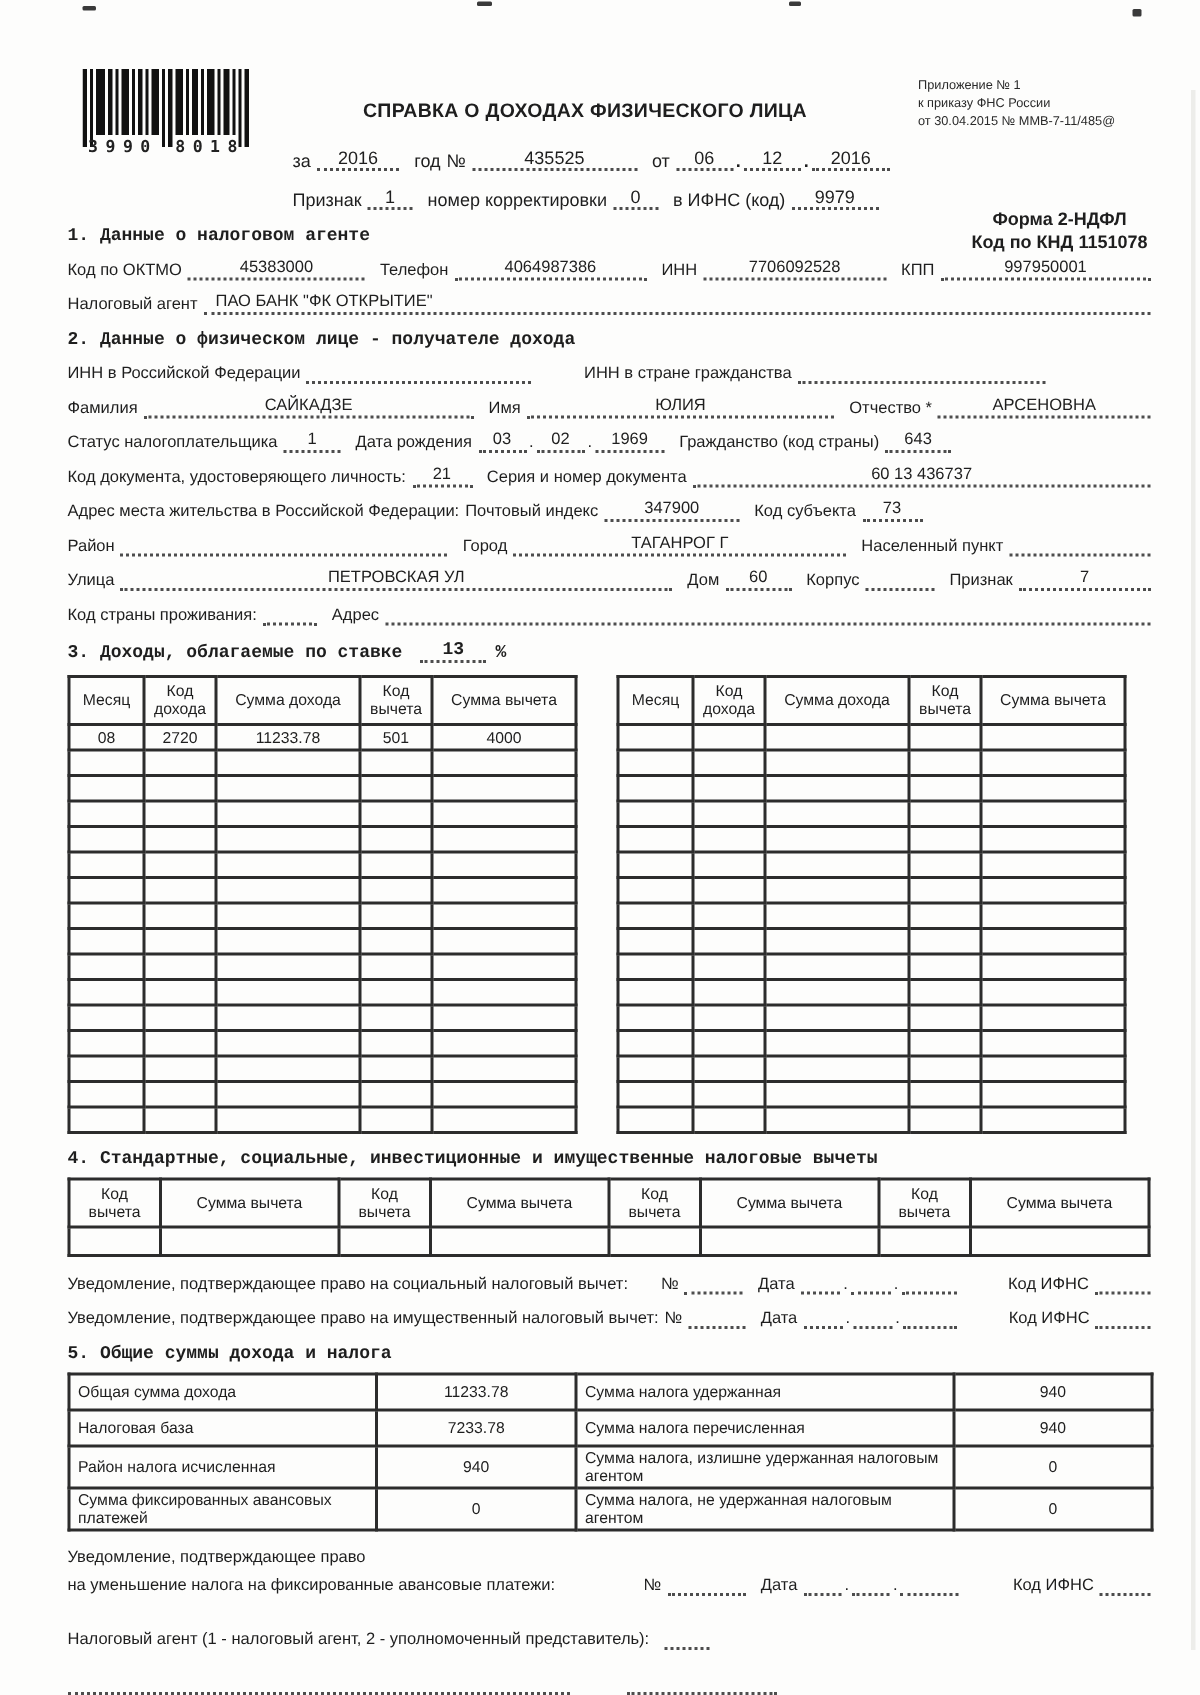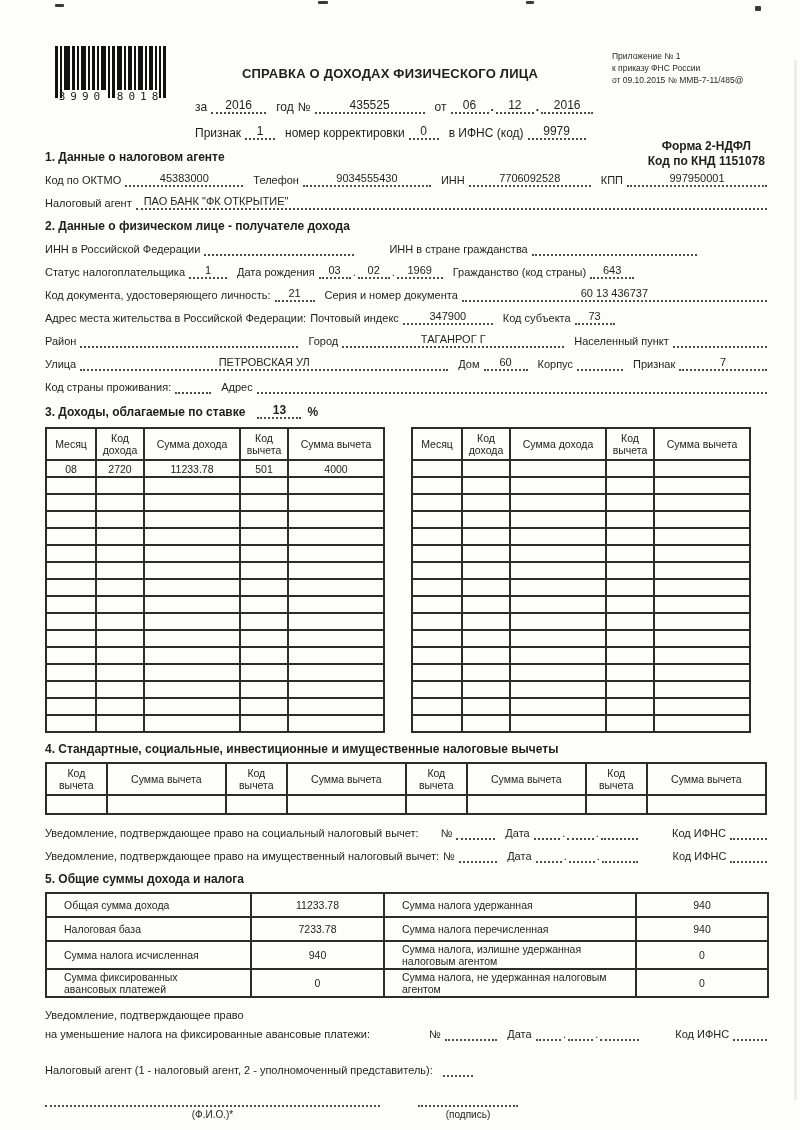--- a/index.html
+++ b/index.html
@@ -7,34 +7,34 @@
         font-family:"Liberation Sans",sans-serif;color:#1e1e1e;overflow:hidden;}
   .artifact{position:absolute;background:#3a3a3a;border-radius:1px;}
   .a1{left:55px;top:4px;width:9px;height:3px;}
   .a2{left:318px;top:1px;width:10px;height:3px;}
   .a3{left:526px;top:1px;width:8px;height:3px;}
   .a4{left:755px;top:6px;width:6px;height:5px;}
   .scan-edge{position:absolute;right:3px;top:60px;bottom:30px;width:3px;background:#ededea;}
 
   
   .header{position:absolute;left:0;top:0;width:800px;height:170px;}
-  .barcode{position:absolute;left:55px;top:46px;width:112px;text-align:center;}
+  .barcode{position:absolute;left:55px;top:46px;width:112px;text-align:center;font-weight:bold;}
   .bc-digits{font-size:11px;letter-spacing:5px;color:#222;margin-top:-12px;background:transparent;
              font-family:"DejaVu Sans Mono","Liberation Mono",monospace;}
   .doc-title{position:absolute;left:175px;top:66px;width:430px;text-align:center;
              font-weight:bold;font-size:13px;letter-spacing:.2px;}
   .appendix{position:absolute;left:612px;top:50px;font-size:8.5px;line-height:12px;color:#2a2a2a;}
   .hline{position:absolute;left:195px;font-weight:bold;font-size:12px;display:flex;align-items:flex-end;}
   .hline2{top:98px;}
   .hline3{top:124px;}
   .form-stack{position:absolute;right:35px;top:139px;text-align:center;font-weight:bold;font-size:12px;line-height:15px;}
 
   
   .content{position:absolute;left:45px;top:150px;width:722px;}
-  .sec-title{font-weight:bold;font-size:12px;margin-top:9px;}
+  .sec-title{font-weight:bold;font-size:12px;margin-top:9px;font-family:Liberation Mono, monospace;}
   .row{display:flex;align-items:flex-end;margin-top:7px;font-size:11px;line-height:13px;}
   .lbl{white-space:nowrap;padding:0 4px 0 0;}
   .lbl.g{padding-left:10px;}
   .fill{border-bottom:2px dotted #4d4d4d;text-align:center;height:14px;line-height:14px;
         white-space:nowrap;overflow:visible;}
   .grow{flex:1;}
   .dotsep{padding:0 2px;font-weight:inherit;}
   .bold .fill,.bold .lbl{font-weight:normal;}
 
   
@@ -42,21 +42,21 @@
   td,th{border:2px solid #2c2c2c;font-size:10.5px;font-weight:normal;padding:0 2px;
         text-align:center;overflow:hidden;}
   .s3-wrap{display:flex;gap:26px;margin-top:8px;}
   .s3 th{height:30px;line-height:12px;}
   .s3 td{height:15px;}
   .s4{width:722px;margin-top:6px;}
   .s4 th{height:30px;line-height:12px;}
   .s4 td{height:17px;}
   .s5{width:722px;margin-top:6px;}
   .s5 td{height:20px;}
-  .s5 td.lab{text-align:left;padding:1px 17px;}
+  .s5 td.lab{text-align:left;padding:1px 5px;}
   .s5 td.val{text-align:center;}
 
   
   .sigline{display:flex;align-items:flex-start;margin-top:16px;font-size:11px;}
   .sigblock{display:flex;flex-direction:column;}
   .sigdots{border-bottom:2px dotted #4d4d4d;height:12px;}
   .siglabel{text-align:center;font-size:10px;margin-top:2px;}
 </style>
 </head>
 <body>
@@ -95,21 +95,21 @@
           <rect x="108" y="0" width="3" height="52" fill="#111"></rect>
       </svg>
       <div class="bc-digits">3990 8018</div>
     </div>
 
     <div class="doc-title">СПРАВКА О ДОХОДАХ ФИЗИЧЕСКОГО ЛИЦА</div>
 
     <div class="appendix">
       <div>Приложение № 1</div>
       <div>к приказу ФНС России</div>
-      <div>от 09.10.2015 № ММВ-7-11/485@</div>
+      <div>от 30.04.2015 № ММВ-7-11/485@</div>
     </div>
 
     <div class="hline hline2 bold">
       <span class="lbl">за</span>
       <span class="fill" style="width:55px">2016</span>
       <span class="lbl g">год</span>
       <span class="lbl">№</span>
       <span class="fill" style="width:110px">435525</span>
       <span class="lbl g">от</span>
       <span class="fill" style="width:38px">06</span>
@@ -134,37 +134,45 @@
     </div>
   </div>
 
   <div class="content">
 
     <div class="sec-title" style="margin-top:0">1. Данные о налоговом агенте</div>
     <div class="row">
       <span class="lbl">Код по ОКТМО</span>
       <span class="fill" style="width:118px">45383000</span>
       <span class="lbl g">Телефон</span>
-      <span class="fill" style="width:128px">9034555430</span>
+      <span class="fill" style="width:128px">4064987386</span>
       <span class="lbl g">ИНН</span>
       <span class="fill" style="width:122px">7706092528</span>
       <span class="lbl g">КПП</span>
       <span class="fill grow">997950001</span>
     </div>
     <div class="row">
       <span class="lbl">Налоговый агент</span>
       <span class="fill grow" style="text-align:left;padding-left:8px">ПАО БАНК "ФК ОТКРЫТИЕ"</span>
     </div>
 
     <div class="sec-title">2. Данные о физическом лице - получателе дохода</div>
     <div class="row">
       <span class="lbl">ИНН в Российской Федерации</span>
       <span class="fill" style="width:150px"></span>
       <span class="lbl" style="margin-left:35px">ИНН в стране гражданства</span>
       <span class="fill" style="width:165px"></span>
+    </div>
+    <div class="row">
+      <span class="lbl">Фамилия</span>
+      <span class="fill" style="width:220px">САЙКАДЗЕ</span>
+      <span class="lbl g">Имя</span>
+      <span class="fill" style="width:205px">ЮЛИЯ</span>
+      <span class="lbl g">Отчество *</span>
+      <span class="fill grow">АРСЕНОВНА</span>
     </div>
     <div class="row">
       <span class="lbl">Статус налогоплательщика</span>
       <span class="fill" style="width:38px">1</span>
       <span class="lbl g">Дата рождения</span>
       <span class="fill" style="width:32px">03</span>
       <span class="dotsep">.</span>
       <span class="fill" style="width:32px">02</span>
       <span class="dotsep">.</span>
       <span class="fill" style="width:46px">1969</span>
@@ -562,21 +570,21 @@
             <td class="lab">Сумма налога удержанная</td>
             <td class="val">940</td>
           </tr>
           <tr>
             <td class="lab">Налоговая база</td>
             <td class="val">7233.78</td>
             <td class="lab">Сумма налога перечисленная</td>
             <td class="val">940</td>
           </tr>
           <tr>
-            <td class="lab">Сумма налога исчисленная</td>
+            <td class="lab">Район налога исчисленная</td>
             <td class="val">940</td>
             <td class="lab">Сумма налога, излишне удержанная налоговым агентом</td>
             <td class="val">0</td>
           </tr>
           <tr>
             <td class="lab">Сумма фиксированных авансовых платежей</td>
             <td class="val">0</td>
             <td class="lab">Сумма налога, не удержанная налоговым агентом</td>
             <td class="val">0</td>
           </tr>

